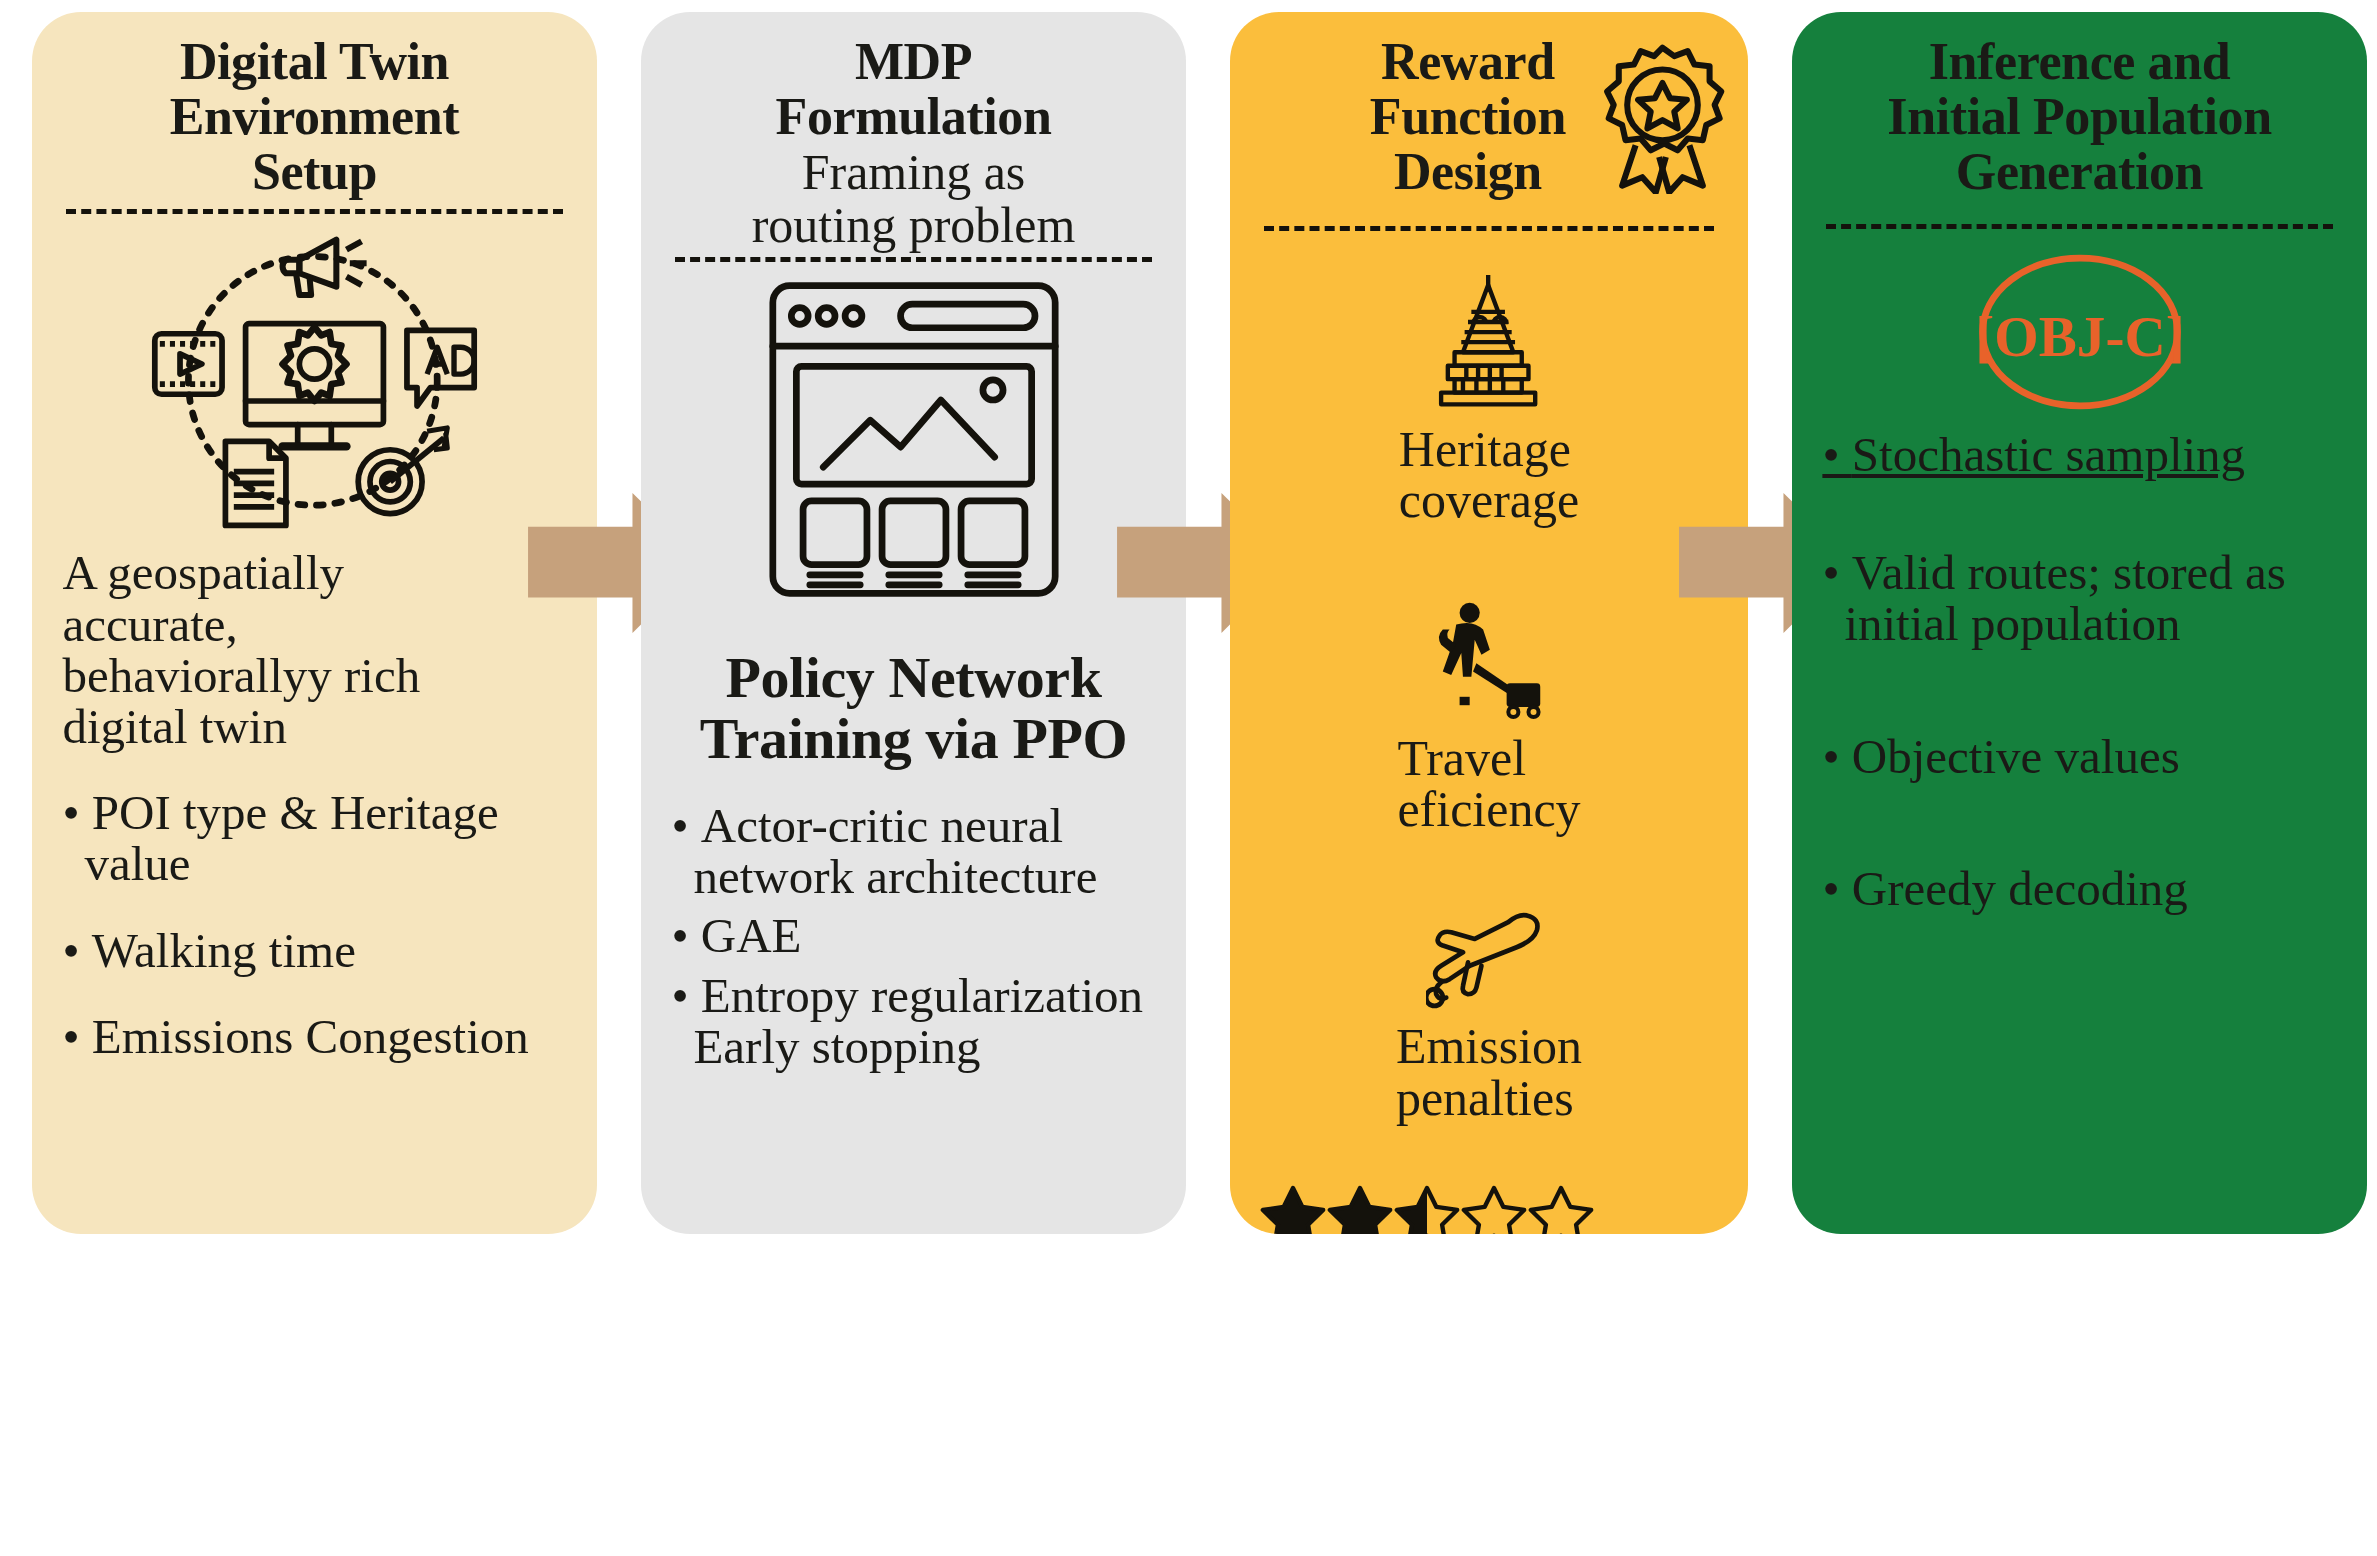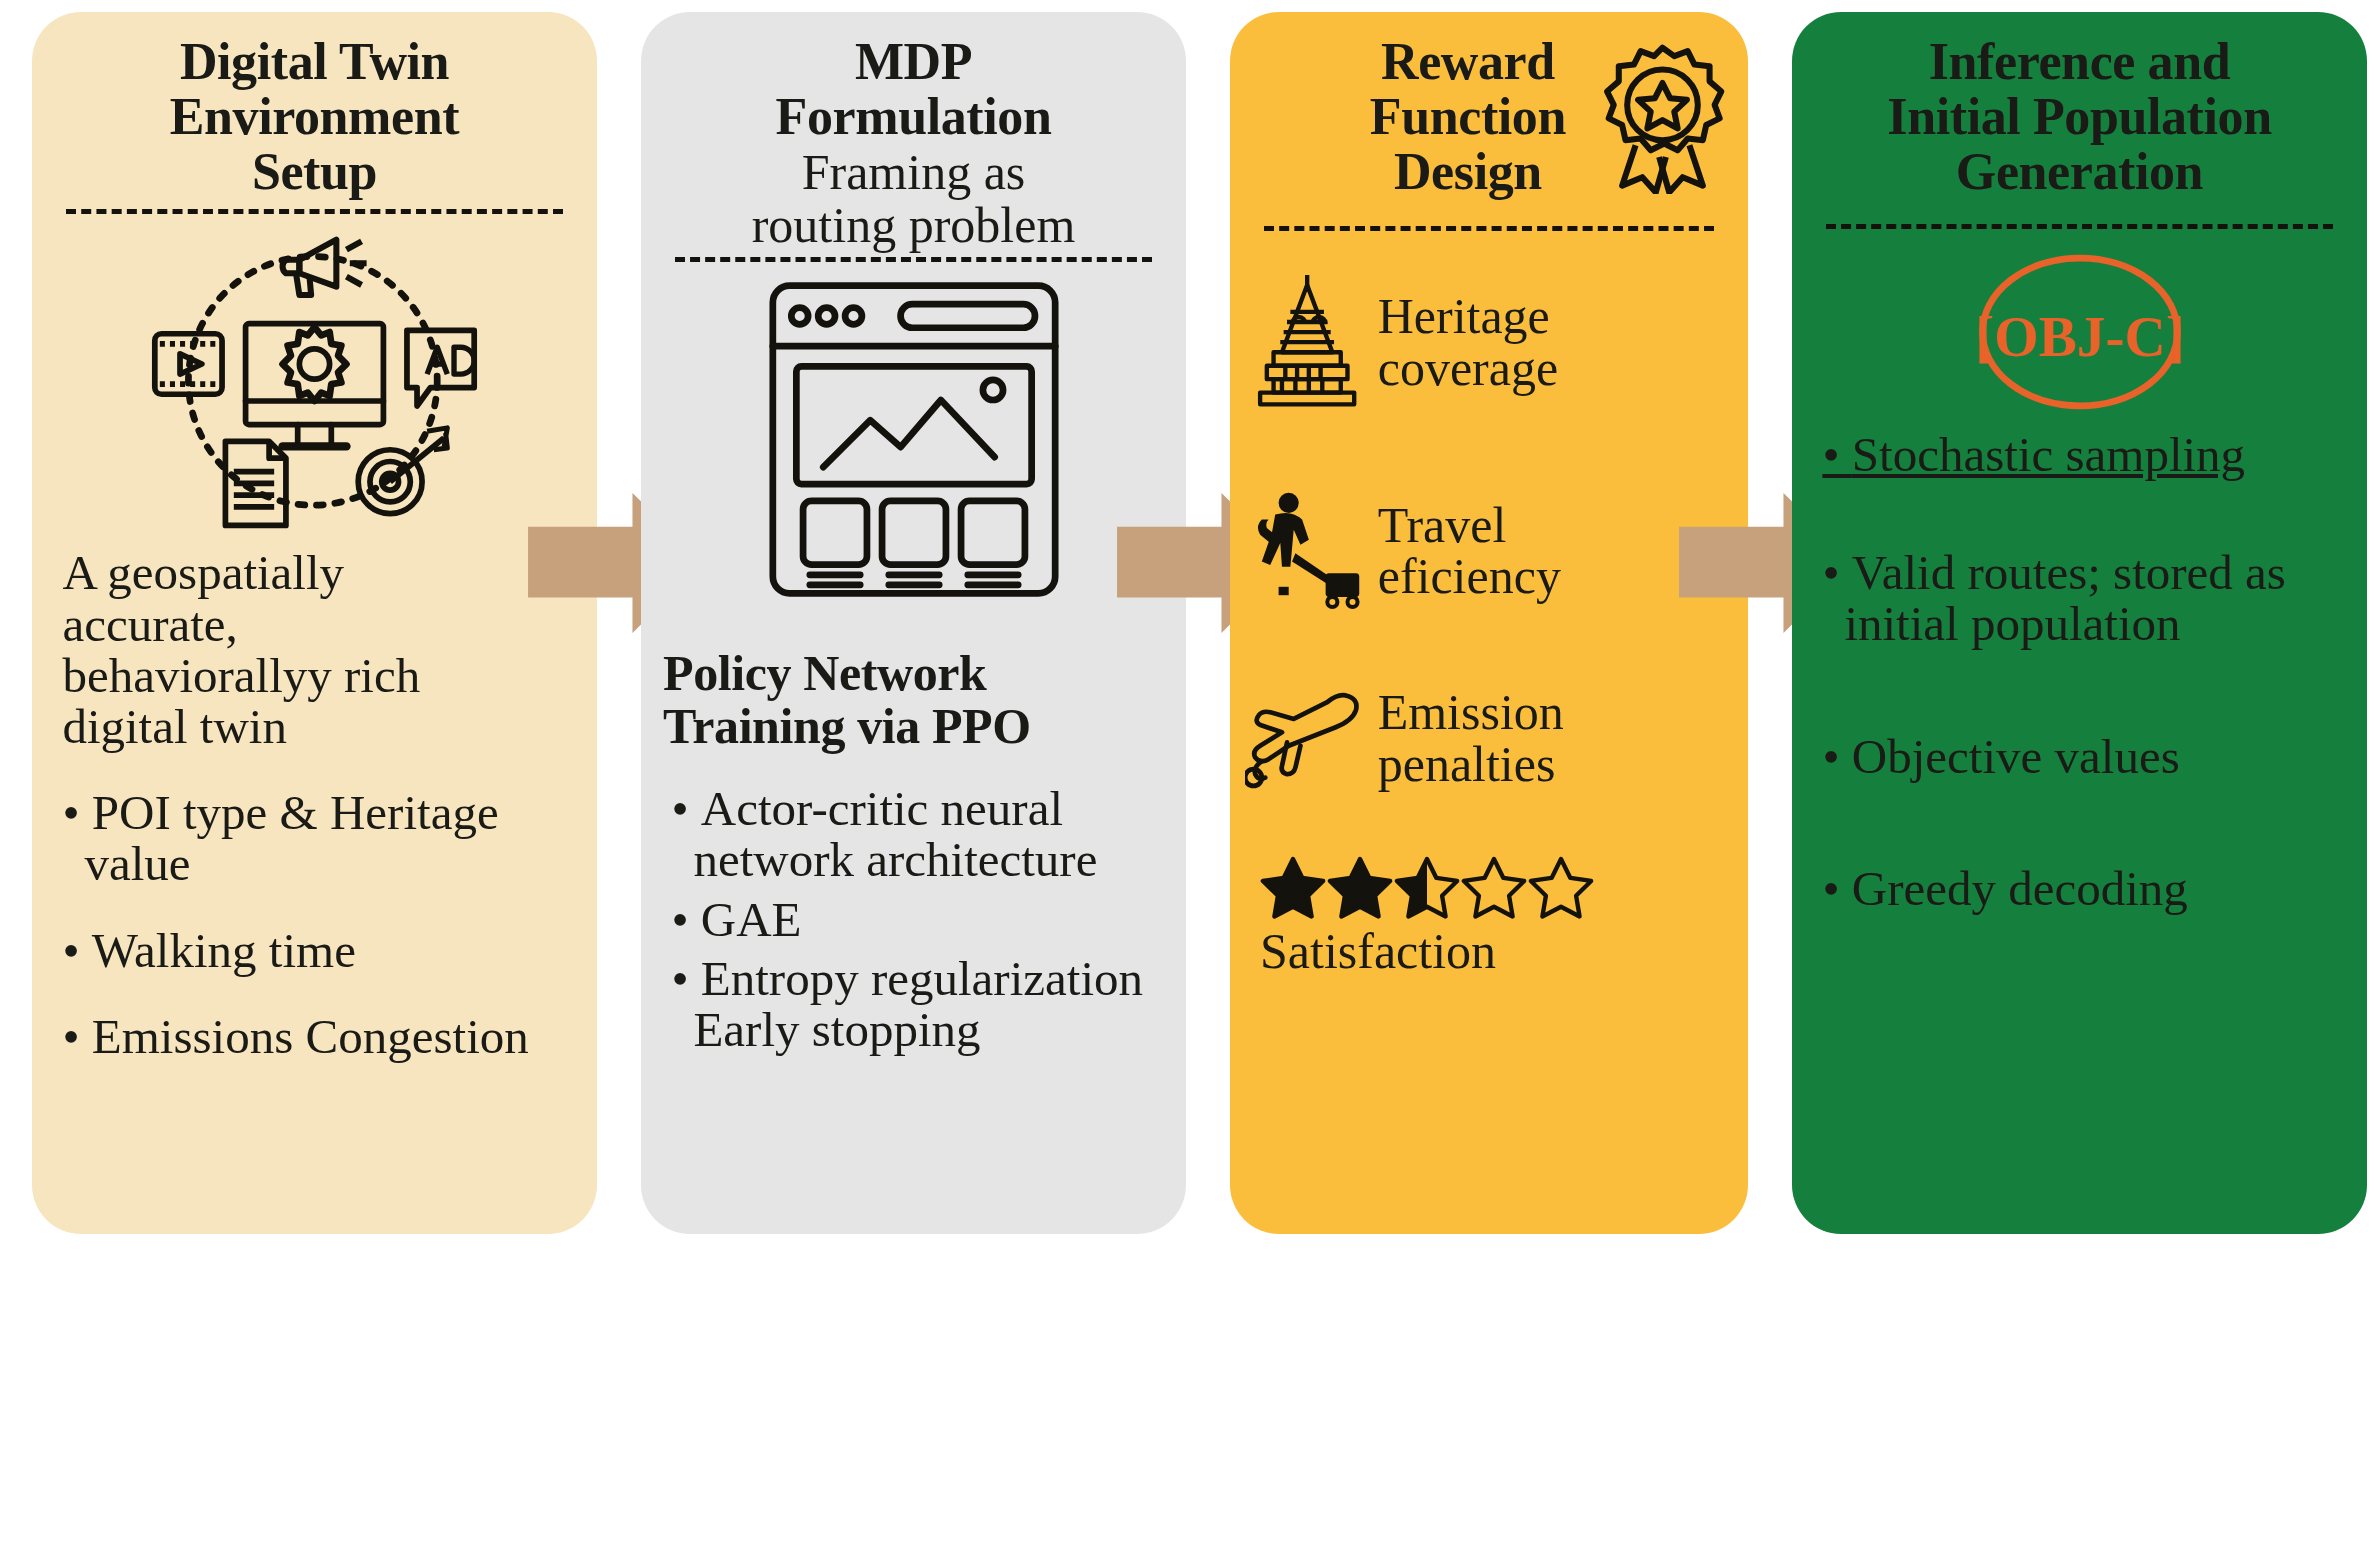--- a/index.html
+++ b/index.html
@@ -57,26 +57,26 @@
     padding-left:8.4px;
   }
   .bullets{list-style:none;margin:0;padding:0 0 0 8.4px;}
   .bullets li{
     font-size:49px;line-height:1.045;
     margin:0 0 8.4px 0;text-indent:-22px;padding-left:22px;
   }
   .bullets li::before{content:"\2022\00a0";}
 
   .mid-title{
-    font-weight:bold;font-size:50px;
+    text-align:center;font-weight:bold;font-size:58px;
     line-height:1.06;margin:0 0 8.4px 0;letter-spacing:-0.4px;
   }
 
   
-  .rrow{display:flex;align-items:center;gap:6.7px;margin:0;}
+  .rrow{display:flex;align-items:center;gap:6.7px;margin:0;flex-direction:column;}
   .rlabel{font-size:50px;line-height:1.03;}
 
   
   .arrow{
     position:absolute;top:471px;left:-69px;width:182px;height:160px;
   }
 
   
   .stars{display:flex;gap:5px;justify-content:flex-start;padding-left:13.5px;}
 </style>

